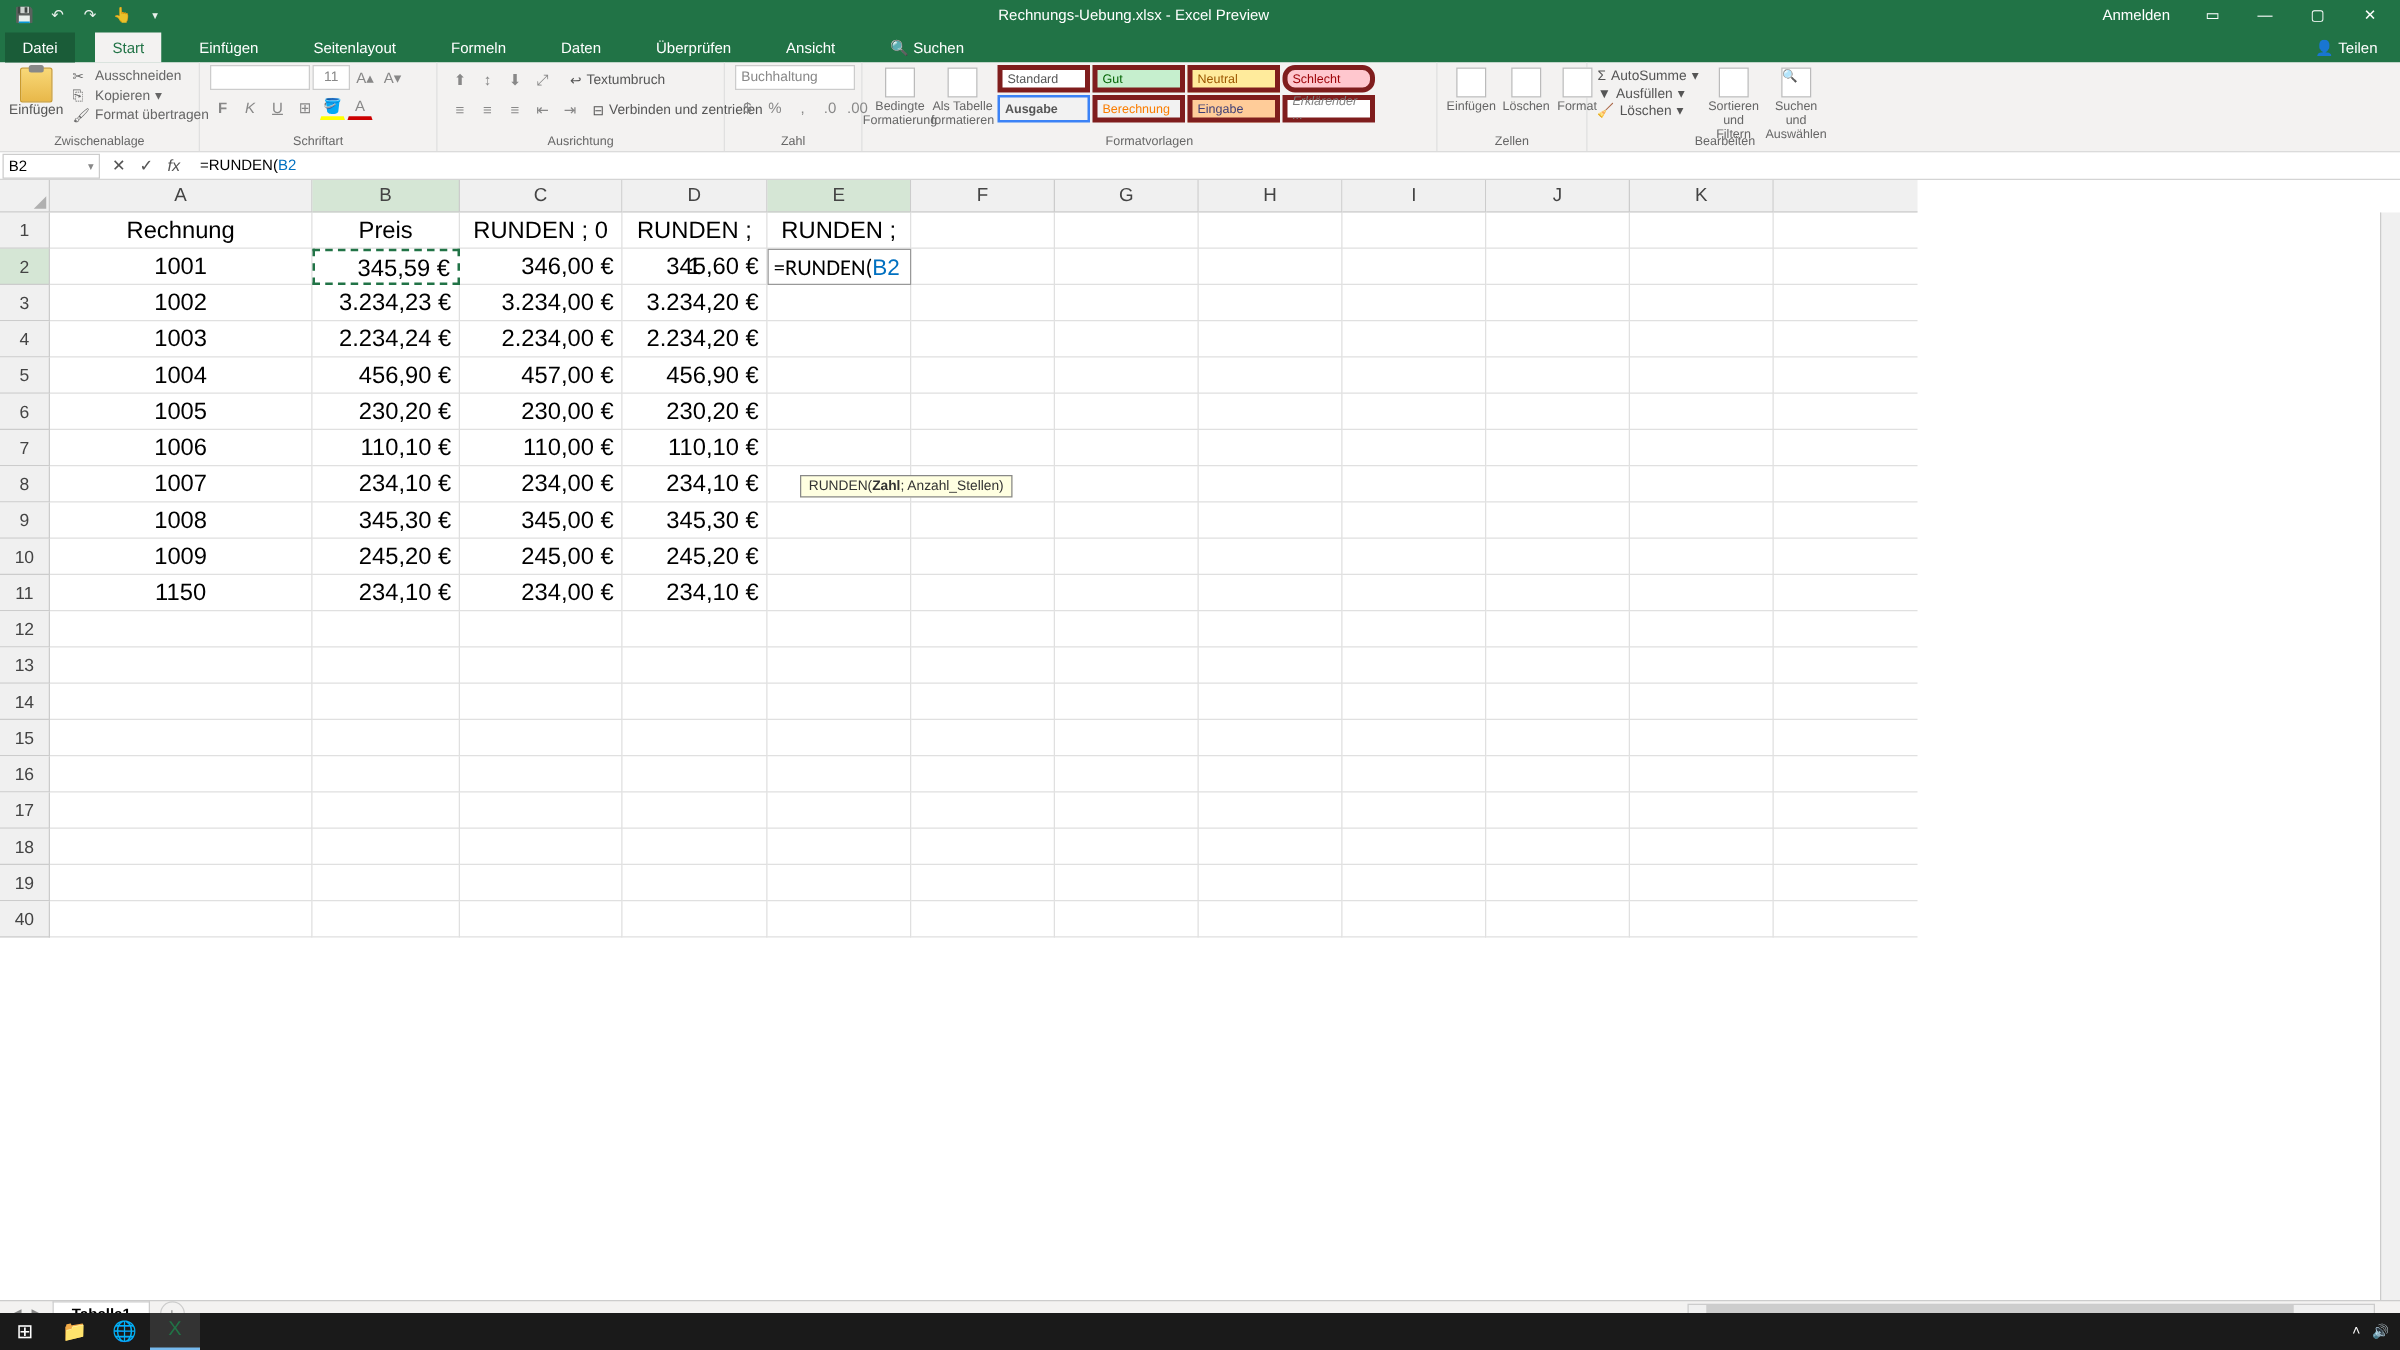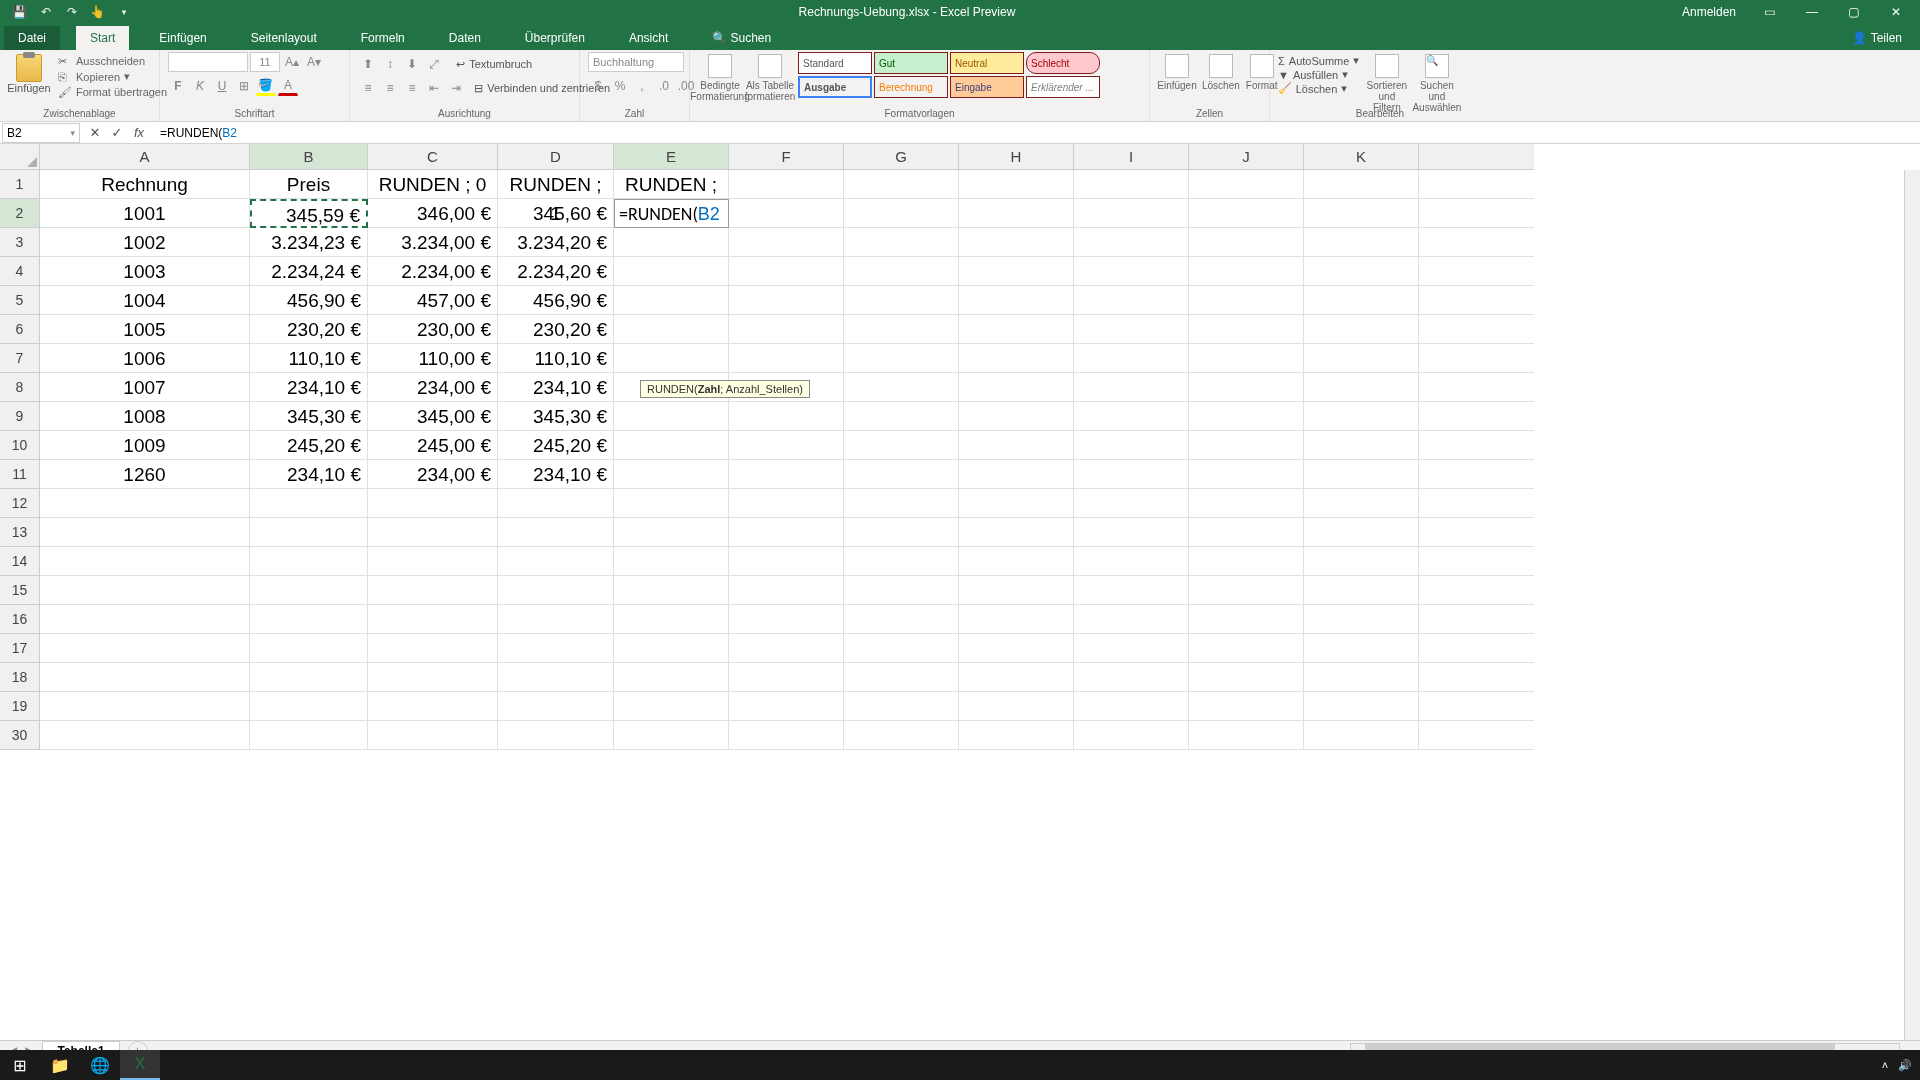--- a/index.html
+++ b/index.html
@@ -32,21 +32,21 @@
 .clip-item { display: flex; align-items: center; gap: 4px; padding: 1px 2px; white-space: nowrap; }
 .mini-icon { width: 14px; height: 12px; display: inline-block; }
 
 .font-box, .size-box { border: 1px solid #ccc; background: #fff; height: 20px; font-size: 11px; padding: 0 4px; display: flex; align-items: center; color: #888; }
 .font-box { width: 80px; }
 .size-box { width: 30px; justify-content: center; }
 .btn-row { display: flex; gap: 2px; margin-top: 2px; }
 .sbtn { width: 20px; height: 20px; display: flex; align-items: center; justify-content: center; color: #888; border: 1px solid transparent; font-size: 12px; }
 
 .style-gallery { display: grid; grid-template-columns: repeat(4, 74px); grid-template-rows: 22px 22px; gap: 2px; }
-.style-cell { border: 1px solid #7f1d1d; font-size: 10px; display: flex; align-items: center; padding: 0 4px; background: #fff; color: #555; }
+.style-cell { border: 4px solid #7f1d1d; font-size: 10px; display: flex; align-items: center; padding: 0 4px; background: #fff; color: #555; }
 .style-cell.standard { background: #fff; }
 .style-cell.gut { background: #c6efce; color: #006100; }
 .style-cell.neutral { background: #ffeb9c; color: #9c5700; }
 .style-cell.schlecht { background: #ffc7ce; color: #9c0006; border-radius: 10px; }
 .style-cell.ausgabe { background: #f2f2f2; border: 2px solid #3b82f6; font-weight: bold; }
 .style-cell.berechnung { background: #f2f2f2; color: #fa7d00; }
 .style-cell.eingabe { background: #ffcc99; color: #3f3f76; }
 .style-cell.erkl { color: #7f7f7f; font-style: italic; }
 
 .big-btn { display: flex; flex-direction: column; align-items: center; width: 44px; padding-top: 2px; font-size: 10px; color: #666; gap: 2px; }
@@ -449,21 +449,21 @@
       <div class="cell money">245,20 €</div>
       <div class="cell"></div>
       <div class="cell"></div>
       <div class="cell"></div>
       <div class="cell"></div>
       <div class="cell"></div>
       <div class="cell"></div>
       <div class="cell"></div>
       <div class="cell" style="border-right: none;"></div>
       <div class="rowhdr">11</div>
-      <div class="cell num">1260</div>
+      <div class="cell num">1150</div>
       <div class="cell money">234,10 €</div>
       <div class="cell money">234,00 €</div>
       <div class="cell money">234,10 €</div>
       <div class="cell"></div>
       <div class="cell"></div>
       <div class="cell"></div>
       <div class="cell"></div>
       <div class="cell"></div>
       <div class="cell"></div>
       <div class="cell"></div>
@@ -565,21 +565,21 @@
       <div class="cell"></div>
       <div class="cell"></div>
       <div class="cell"></div>
       <div class="cell"></div>
       <div class="cell"></div>
       <div class="cell"></div>
       <div class="cell"></div>
       <div class="cell"></div>
       <div class="cell"></div>
       <div class="cell" style="border-right: none;"></div>
-      <div class="rowhdr">30</div>
+      <div class="rowhdr">40</div>
       <div class="cell"></div>
       <div class="cell"></div>
       <div class="cell"></div>
       <div class="cell"></div>
       <div class="cell"></div>
       <div class="cell"></div>
       <div class="cell"></div>
       <div class="cell"></div>
       <div class="cell"></div>
       <div class="cell"></div>

